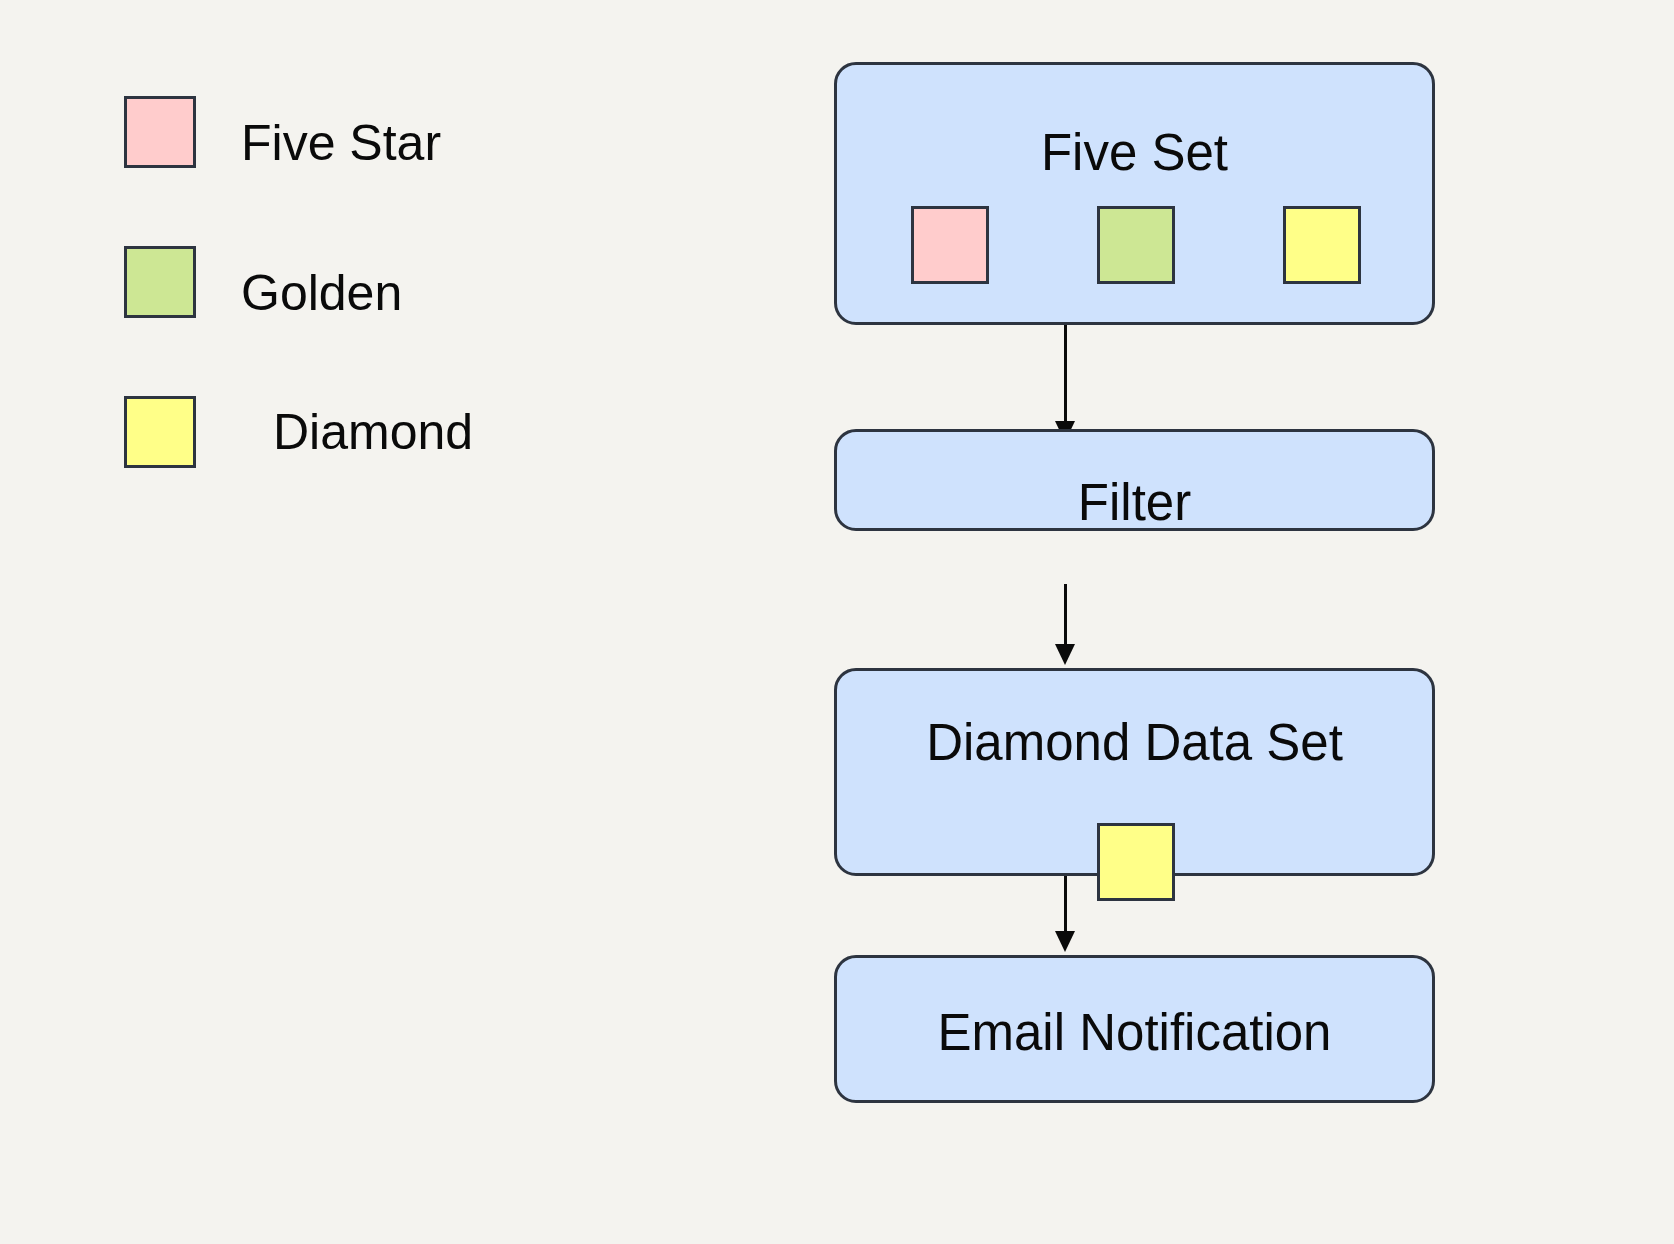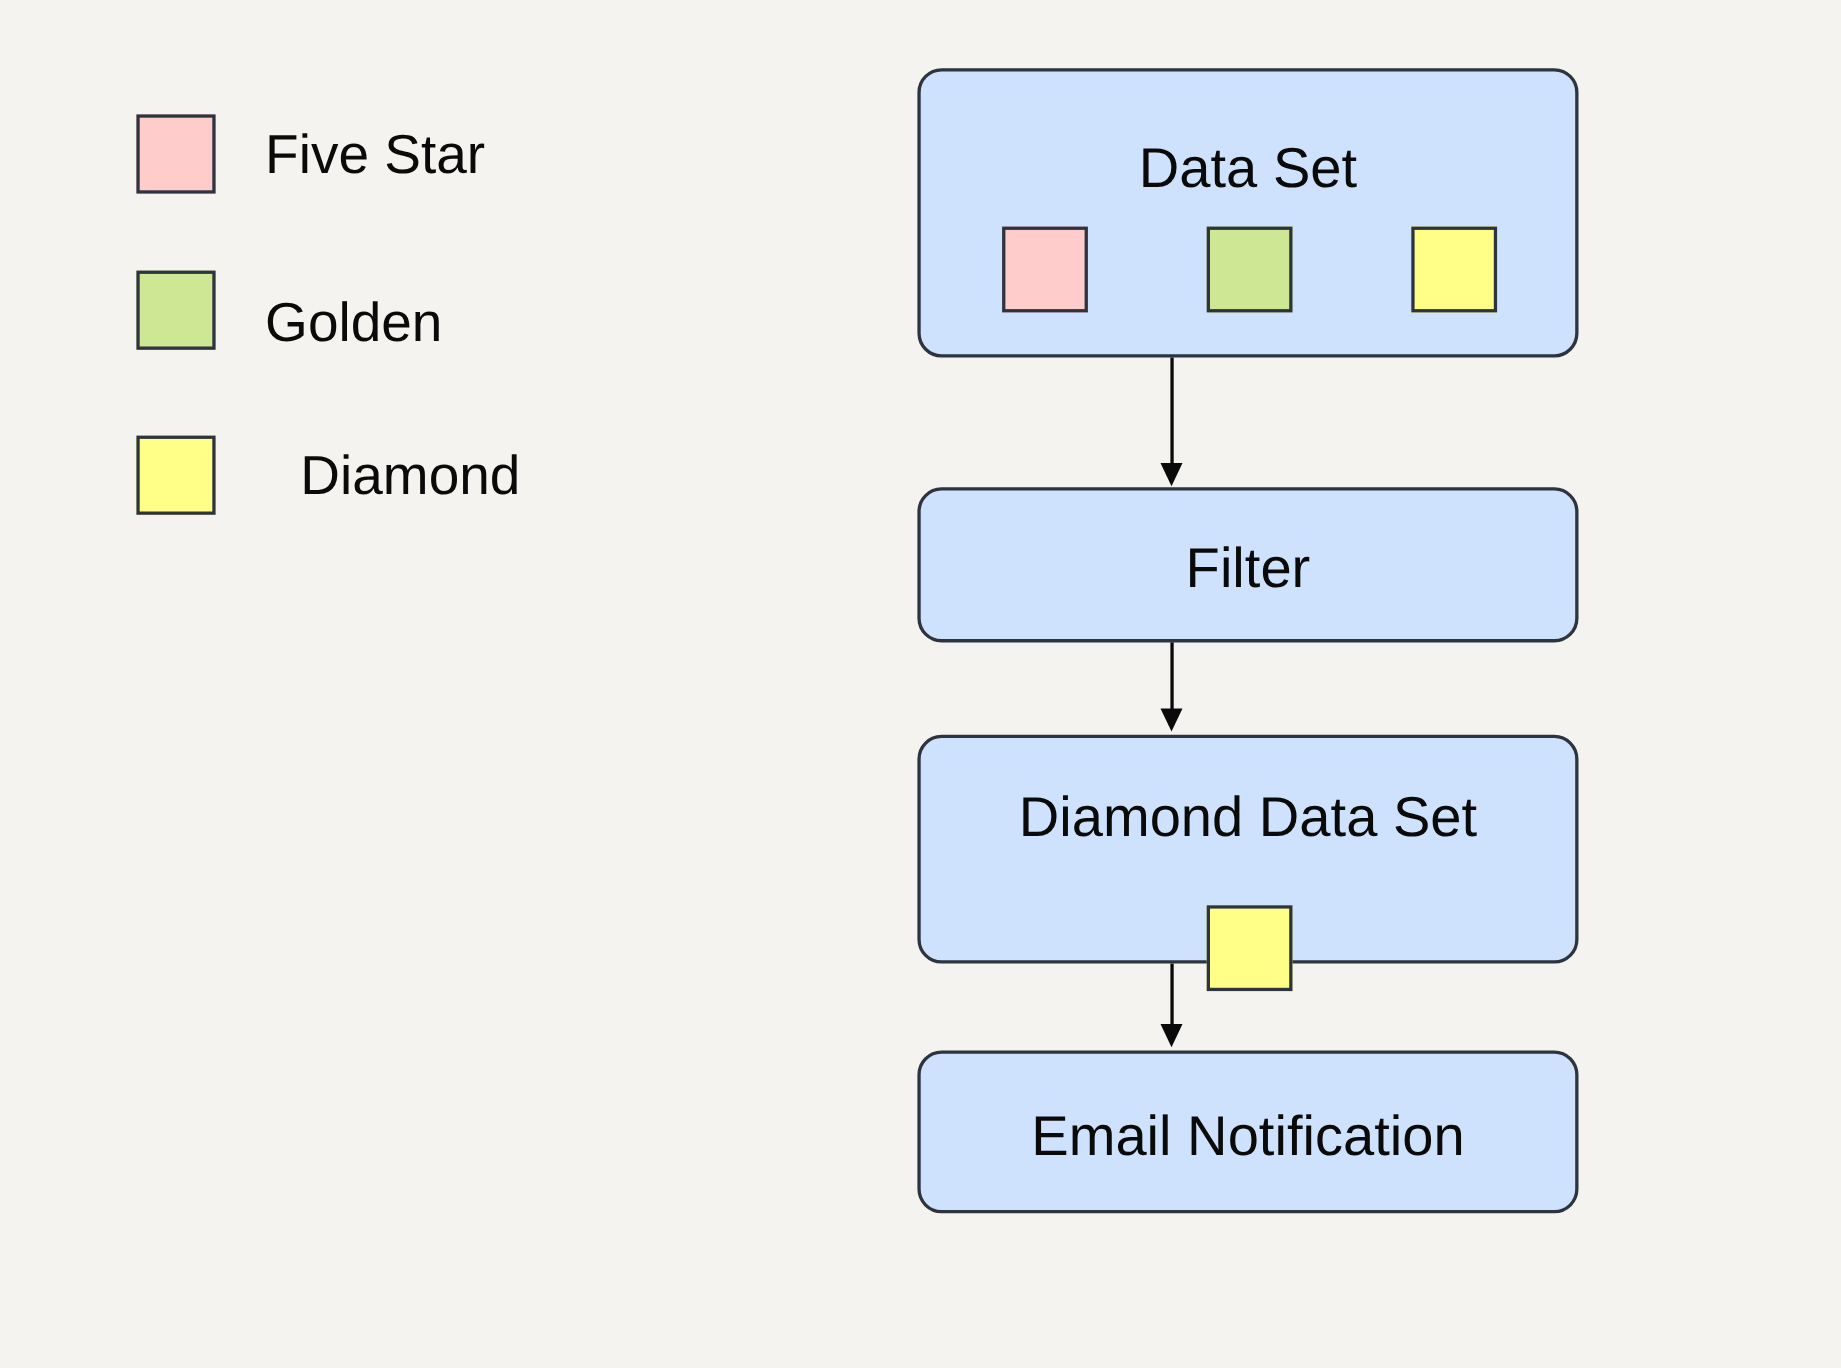--- a/index.html
+++ b/index.html
@@ -28,21 +28,21 @@
     left: 124px;
     top: 64px;
   }
   .legend-row {
     position: absolute;
     left: 0;
     display: flex;
     align-items: center;
     height: 80px;
   }
-  .legend-row.r0 { top: 36px; }
+  .legend-row.r0 { top: 24px; align-items: flex-end; }
   .legend-row.r1 { top: 174px; align-items: flex-end; }
   .legend-row.r2 { top: 328px; gap: 32px; }
 
   .swatch {
     width: 72px;
     height: 72px;
     border: 3px solid #2d3440;
     box-sizing: border-box;
     flex: 0 0 auto;
   }
@@ -69,21 +69,21 @@
     left: 0;
     right: 0;
     text-align: center;
     font-size: 51px;
     line-height: 1;
     color: #0a0a0a;
     white-space: nowrap;
   }
 
   #node-dataset        { top: 62px;  height: 263px; }
-  #node-filter         { top: 443px; height: 141px; }
+  #node-filter         { top: 429px; height: 102px; }
   #node-filtered       { top: 668px; height: 208px; }
   #node-email          { top: 955px; height: 148px; }
 
   #node-dataset  .node-title { top: 62px; }
   #node-filter   .node-title { top: 45px; }
   #node-filtered .node-title { top: 46px; }
   #node-email    .node-title { top: 49px; }
 
   
   .chip {
@@ -151,21 +151,21 @@
     </div>
 
     <div class="legend-row r2">
       <span class="swatch" style="background:#ffff88"></span>
       <span class="legend-label">Diamond</span>
     </div>
 
   </div>
 
   <div class="node" id="node-dataset">
-    <div class="node-title">Data Set</div>
+    <div class="node-title">Five Set</div>
     <span class="chip c0" style="background:#ffcccc"></span>
     <span class="chip c1" style="background:#cde794"></span>
     <span class="chip c2" style="background:#ffff88"></span>
   </div>
 
   <div class="arrow" id="arrow-1">
     <span class="shaft"></span>
     <span class="head"></span>
   </div>
 

